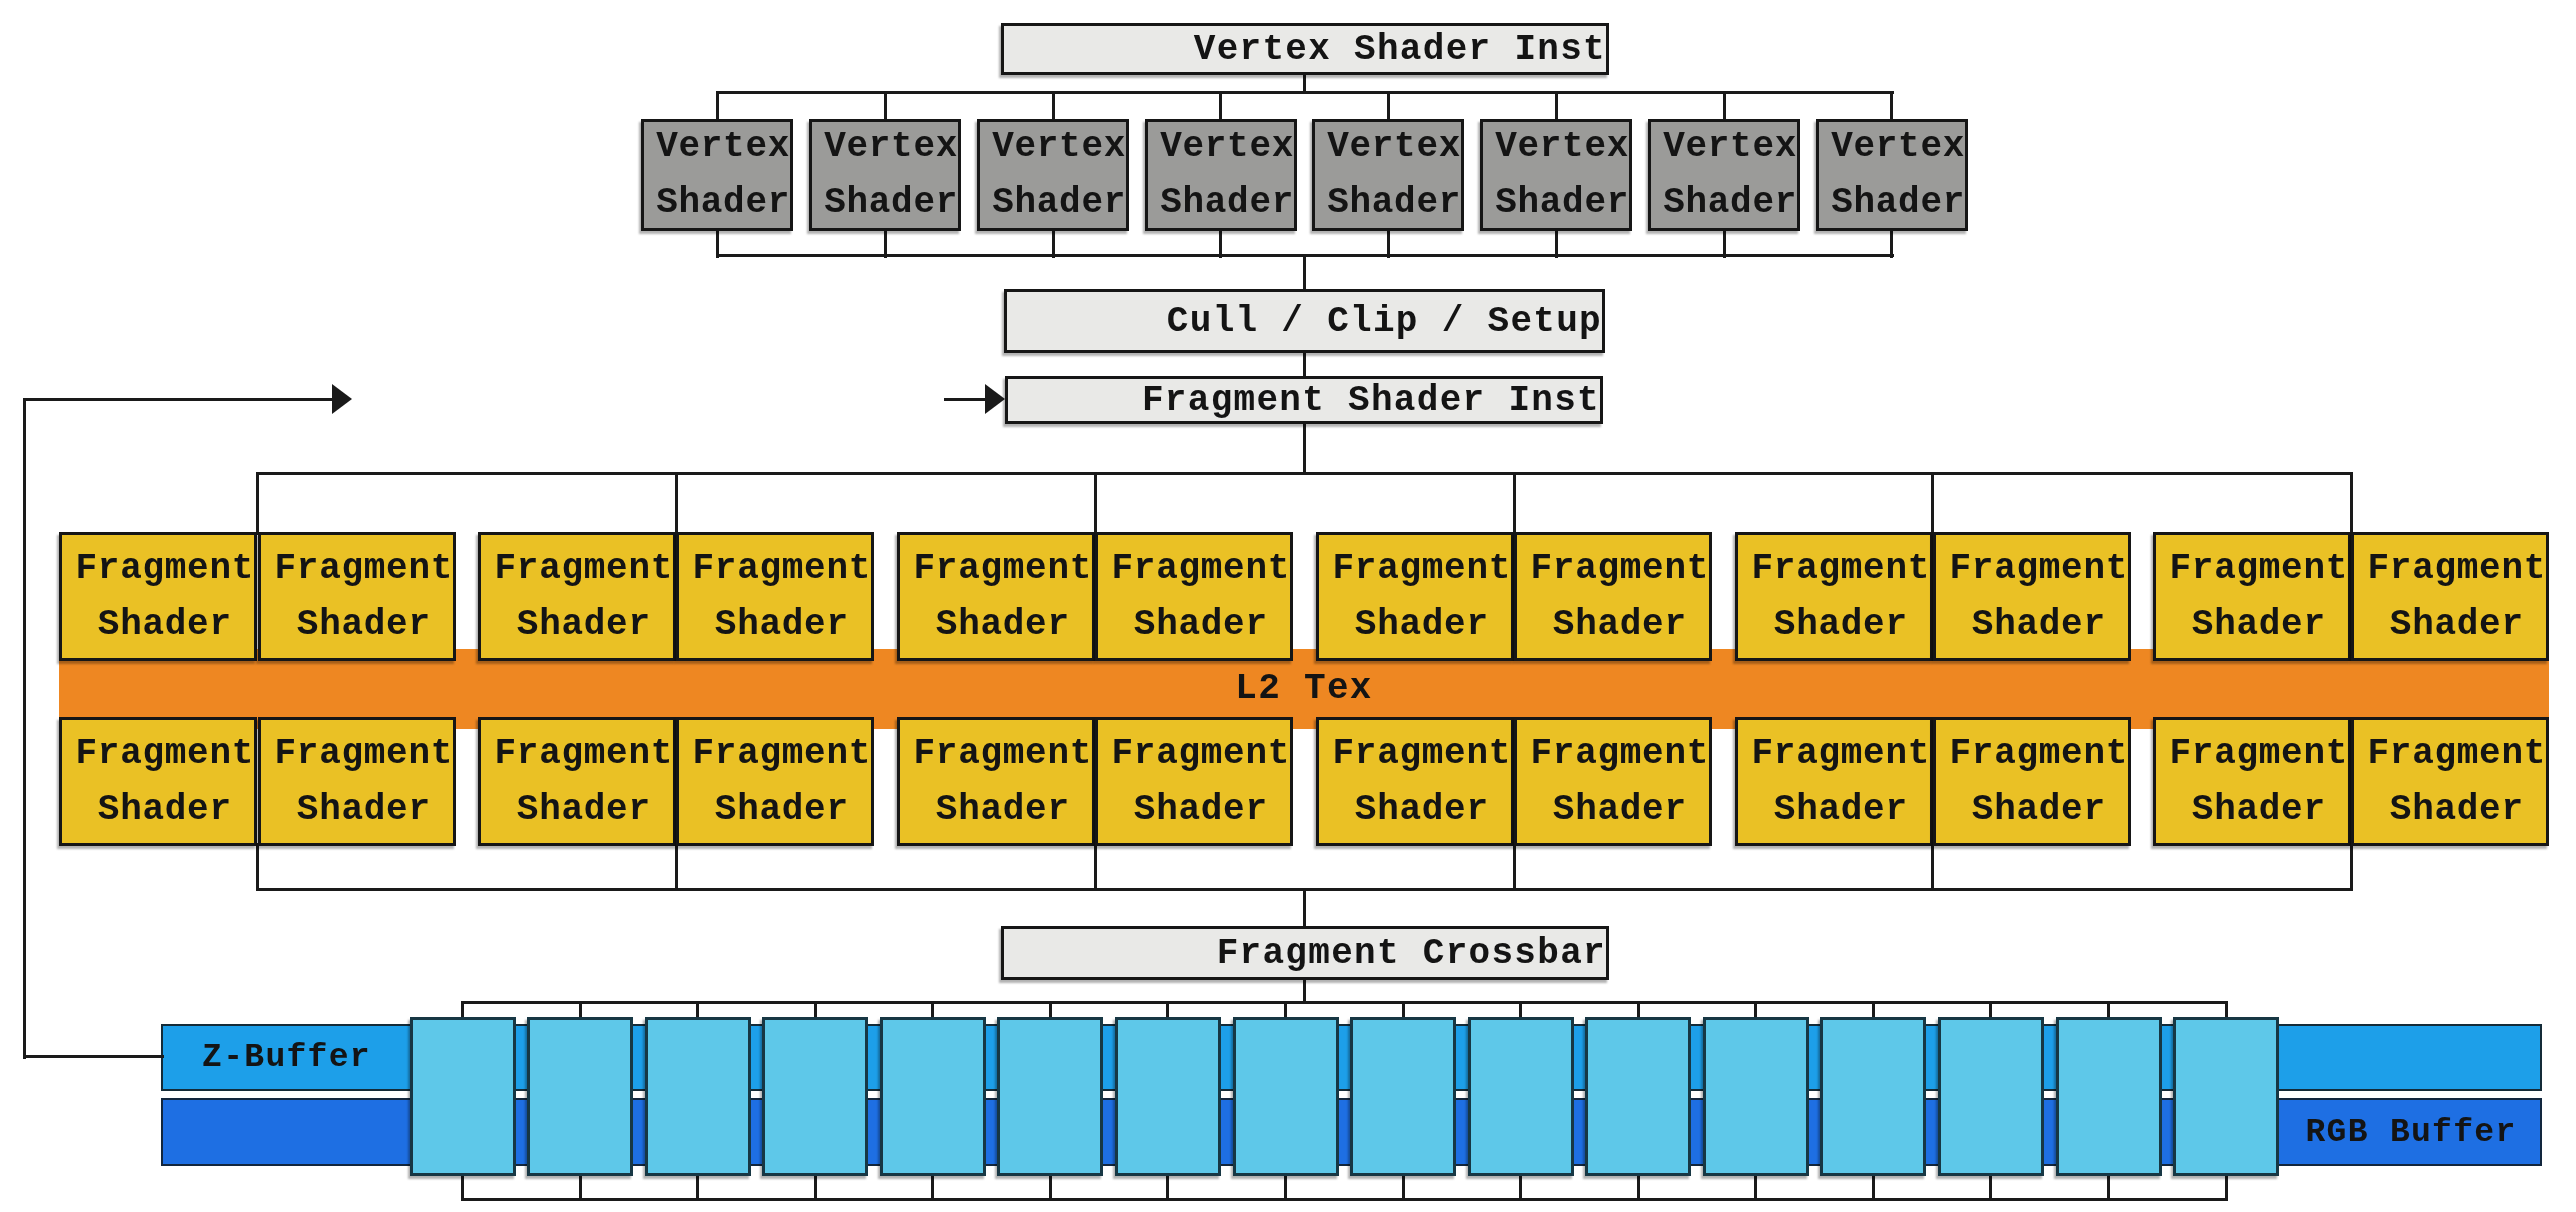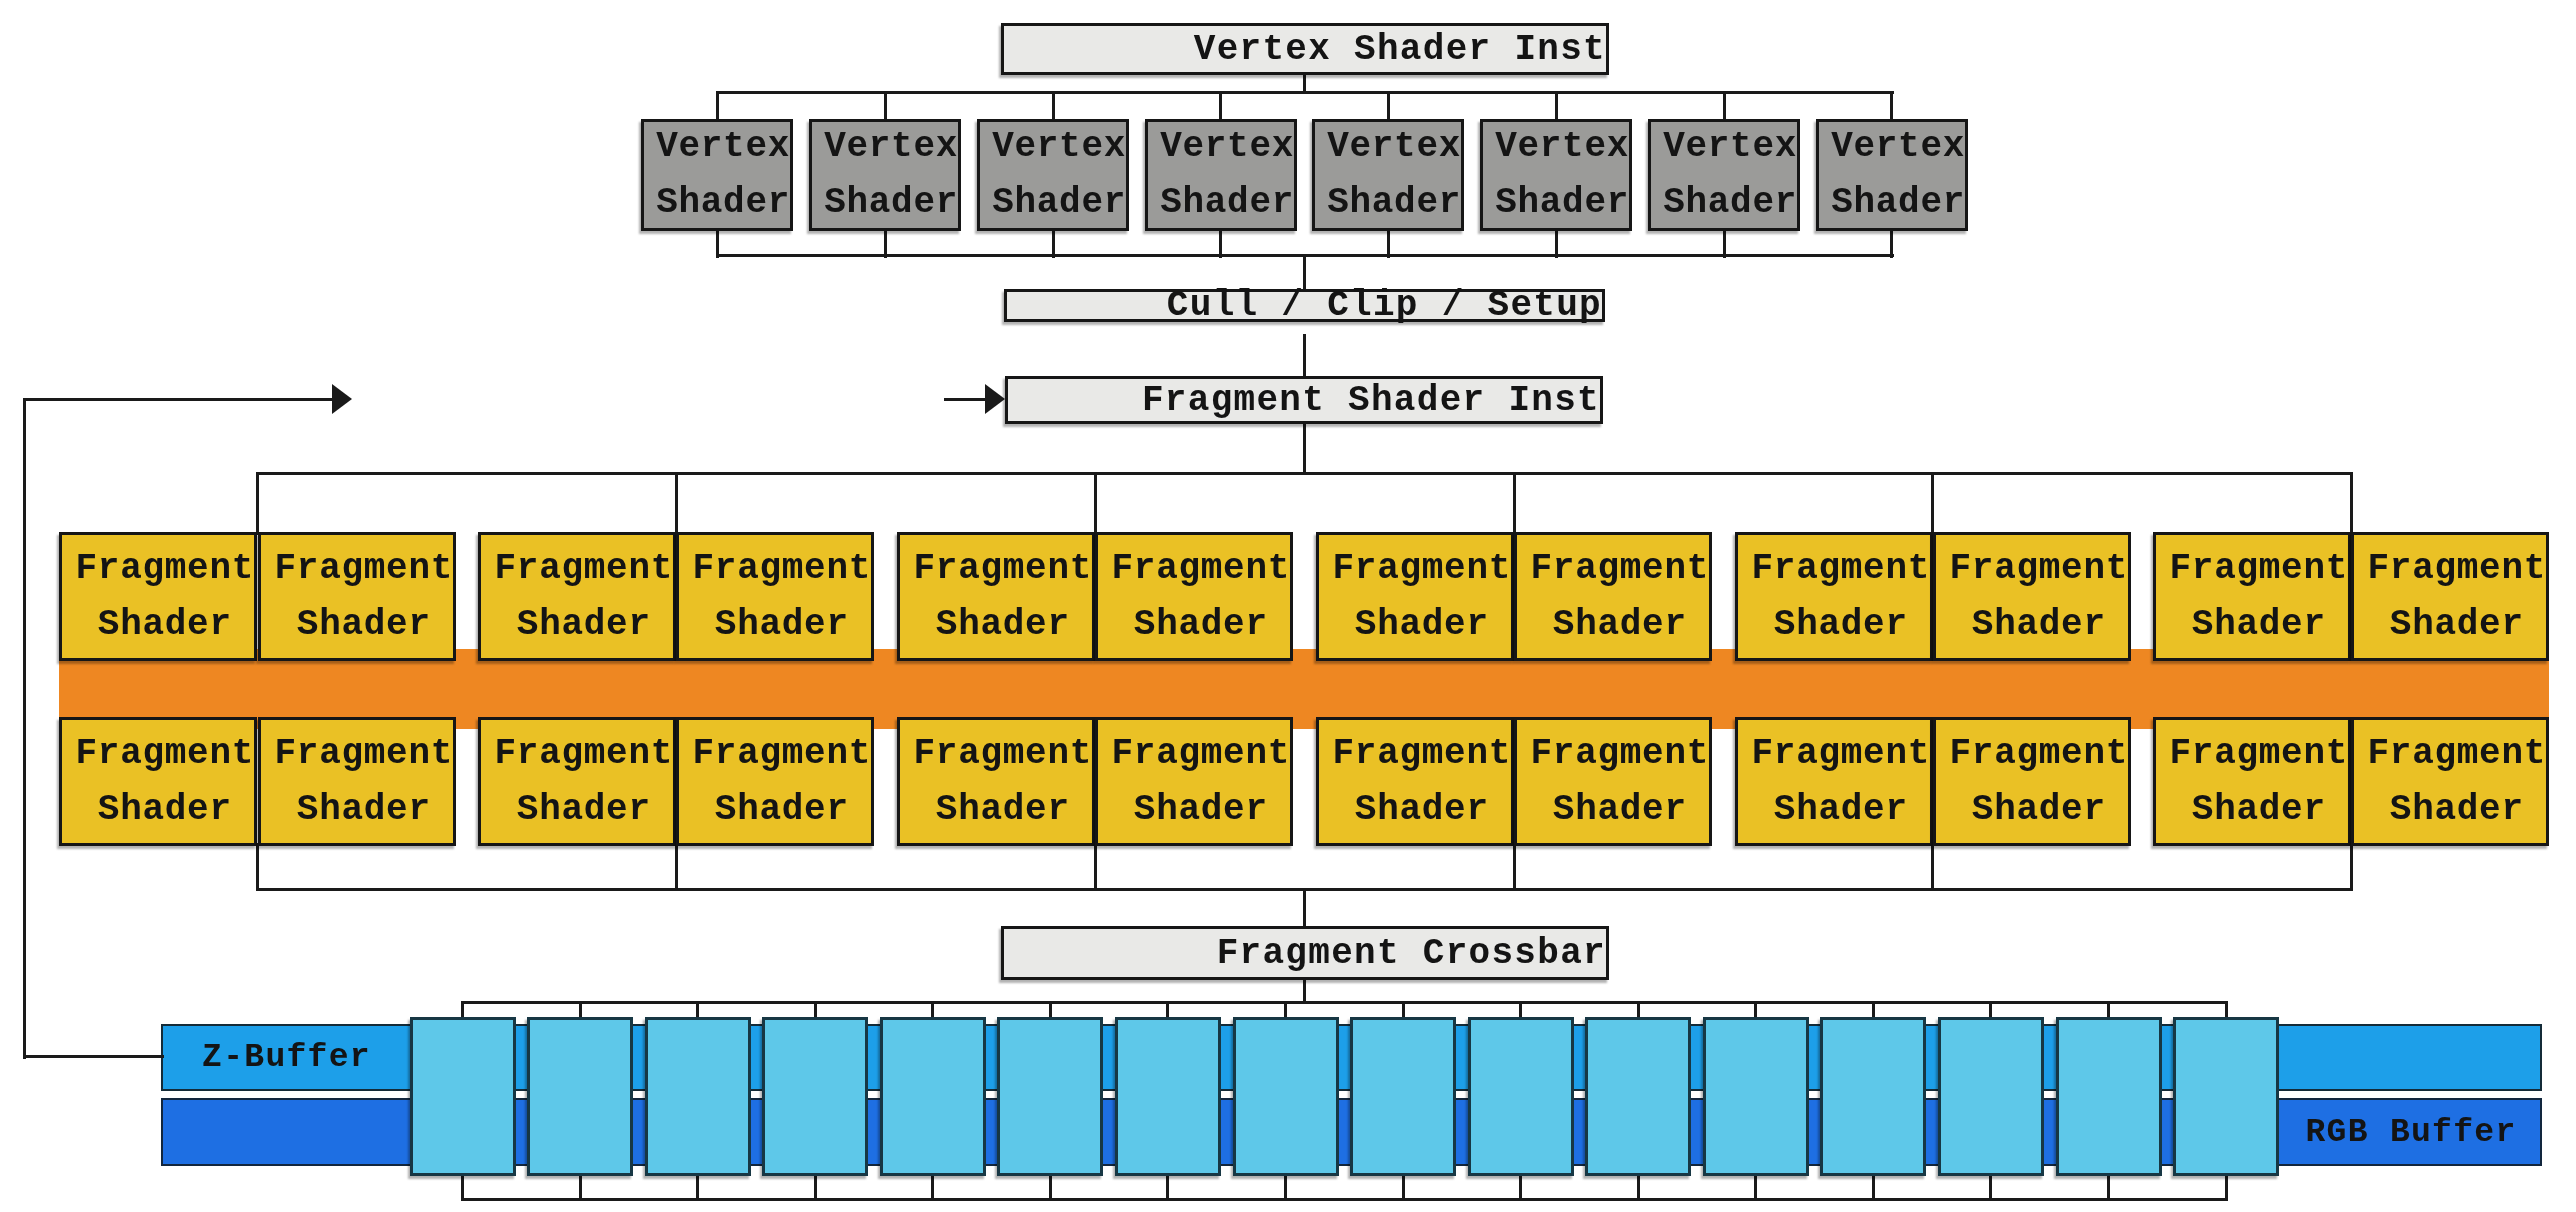--- a/index.html
+++ b/index.html
@@ -89,21 +89,21 @@
   <div class="vline" style="left:1052px;top:230px;height:28px;"></div>
   <div class="vline" style="left:1219px;top:230px;height:28px;"></div>
   <div class="vline" style="left:1387px;top:230px;height:28px;"></div>
   <div class="vline" style="left:1555px;top:230px;height:28px;"></div>
   <div class="vline" style="left:1723px;top:230px;height:28px;"></div>
   <div class="vline" style="left:1890px;top:230px;height:28px;"></div>
   <div class="hline" style="left:716px;top:254px;width:1178px;"></div>
 
   <div class="vline" style="left:1303px;top:256px;height:34px;"></div>
 
-  <div class="box lt" style="left:1004px;top:289px;width:601px;height:33px;">
+  <div class="box lt" style="left:1004px;top:289px;width:601px;height:64px;">
     <span class="lbl1">Cull / Clip / Setup</span>
   </div>
   <div class="vline" style="left:1303px;top:334px;height:45px;"></div>
 
   <div class="box lt" style="left:1005px;top:376px;width:598px;height:48px;">
     <span class="lbl1">Fragment Shader Inst</span>
   </div>
 
   <div class="hline" style="left:944px;top:398px;width:44px;"></div>
   <div class="arr-r" style="left:985px;top:384px;"></div>
@@ -117,20 +117,23 @@
 
   <div class="hline" style="left:256px;top:472px;width:2097px;"></div>
   <div class="vline" style="left:256px;top:472px;height:63px;"></div>
   <div class="vline" style="left:675px;top:472px;height:63px;"></div>
   <div class="vline" style="left:1094px;top:472px;height:63px;"></div>
   <div class="vline" style="left:1513px;top:472px;height:63px;"></div>
   <div class="vline" style="left:1931px;top:472px;height:63px;"></div>
   <div class="vline" style="left:2350px;top:472px;height:63px;"></div>
 
   <div class="l2bar" style="left:59px;top:649px;width:2490px;height:80px;"></div>
+  <div class="l2label" style="left:1106px;top:668px;width:396px;height:40px;">
+    <span>L2 Tex</span>
+  </div>
 
   <div class="box yl" style="left:59px;top:532px;width:198px;height:129px;">
       <span class="two">Fragment
 Shader</span>
     </div>
   <div class="box yl" style="left:258px;top:532px;width:198px;height:129px;">
       <span class="two">Fragment
 Shader</span>
     </div>
   <div class="box yl" style="left:478px;top:532px;width:198px;height:129px;">

